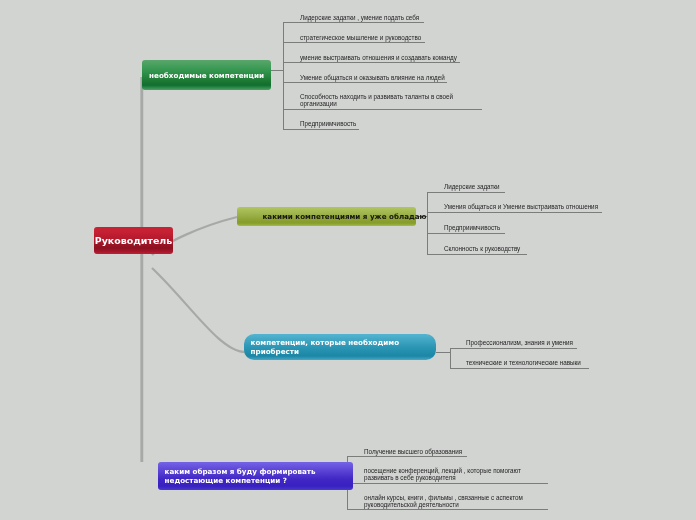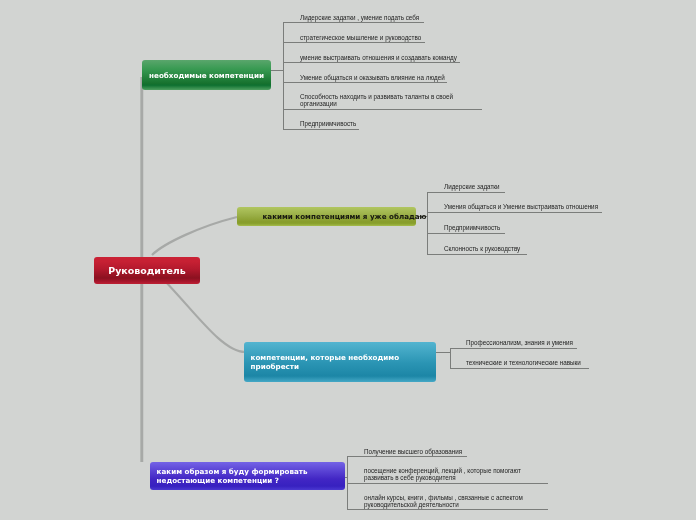--- a/index.html
+++ b/index.html
@@ -49,21 +49,21 @@
     <path d="M436,352 L450,352"></path>
     <path d="M450,348 L450,368"></path>
     <path d="M450,348 L577,348 M450,368 L589,368"></path>
 
     <path d="M337,477 L347,477"></path>
     <path d="M347,456 L347,509.5"></path>
     <path d="M347,456 L467,456 M347,483 L548,483 M347,509.5 L548,509.5"></path>
   </g>
 </svg>
 
-<div class="node" id="node-root" style="left:94px;top:257px;width:106px;height:27px;">
+<div class="node" id="node-root" style="left:94px;top:227px;width:79px;height:27px;">
   <span class="lbl">Руководитель</span>
 </div>
 
 <div class="node n-green" style="left:142px;top:60px;width:129px;height:30px;">
   <span class="lbl">необходимые компетенции</span>
 </div>
 <div class="leaf" style="left:300px;top:13.5px;">Лидерские задатки , умение подать себя</div>
 <div class="leaf" style="left:300px;top:33.5px;">стратегическое мышление и руководство</div>
 <div class="leaf" style="left:300px;top:53.5px;">умение выстраивать отношения и создавать команду</div>
 <div class="leaf" style="left:300px;top:73.5px;">Умение общаться и оказывать влияние на людей</div>
@@ -72,28 +72,28 @@
 <div class="leaf" style="left:300px;top:120.2px;">Предприимчивость</div>
 
 <div class="node n-lime" style="left:237px;top:207px;width:179px;height:19px;">
   <span class="lbl">какими компетенциями я уже обладаю</span>
 </div>
 <div class="leaf" style="left:444px;top:183.2px;">Лидерские задатки</div>
 <div class="leaf" style="left:444px;top:203.2px;">Умения общаться и Умение выстраивать отношения</div>
 <div class="leaf" style="left:444px;top:224.2px;">Предприимчивость</div>
 <div class="leaf" style="left:444px;top:245.2px;">Склонность к руководству</div>
 
-<div class="node n-teal" style="left:244px;top:342px;width:192px;height:40px;">
+<div class="node n-teal" style="left:244px;top:334px;width:192px;height:26px;border-radius:10px;">
   <span class="lbl">компетенции, которые необходимо
 приобрести</span>
 </div>
 <div class="leaf" style="left:466px;top:339.2px;">Профессионализм, знания и умения</div>
 <div class="leaf" style="left:466px;top:359.2px;">технические и технологические навыки</div>
 
-<div class="node n-purple" style="left:150px;top:462px;width:195px;height:28px;">
+<div class="node n-purple" style="left:158px;top:462px;width:195px;height:28px;">
   <span class="lbl">каким образом я буду формировать
 недостающие компетенции ?</span>
 </div>
 <div class="leaf" style="left:364px;top:447.5px;">Получение высшего образования</div>
 <div class="leaf" style="left:364px;top:467.4px;">посещение конференций, лекций , которые помогают
 развивать в себе руководителя</div>
 <div class="leaf" style="left:364px;top:493.9px;">онлайн курсы, книги , фильмы , связанные с аспектом
 руководительской деятельности</div>
 
 </body></html>

